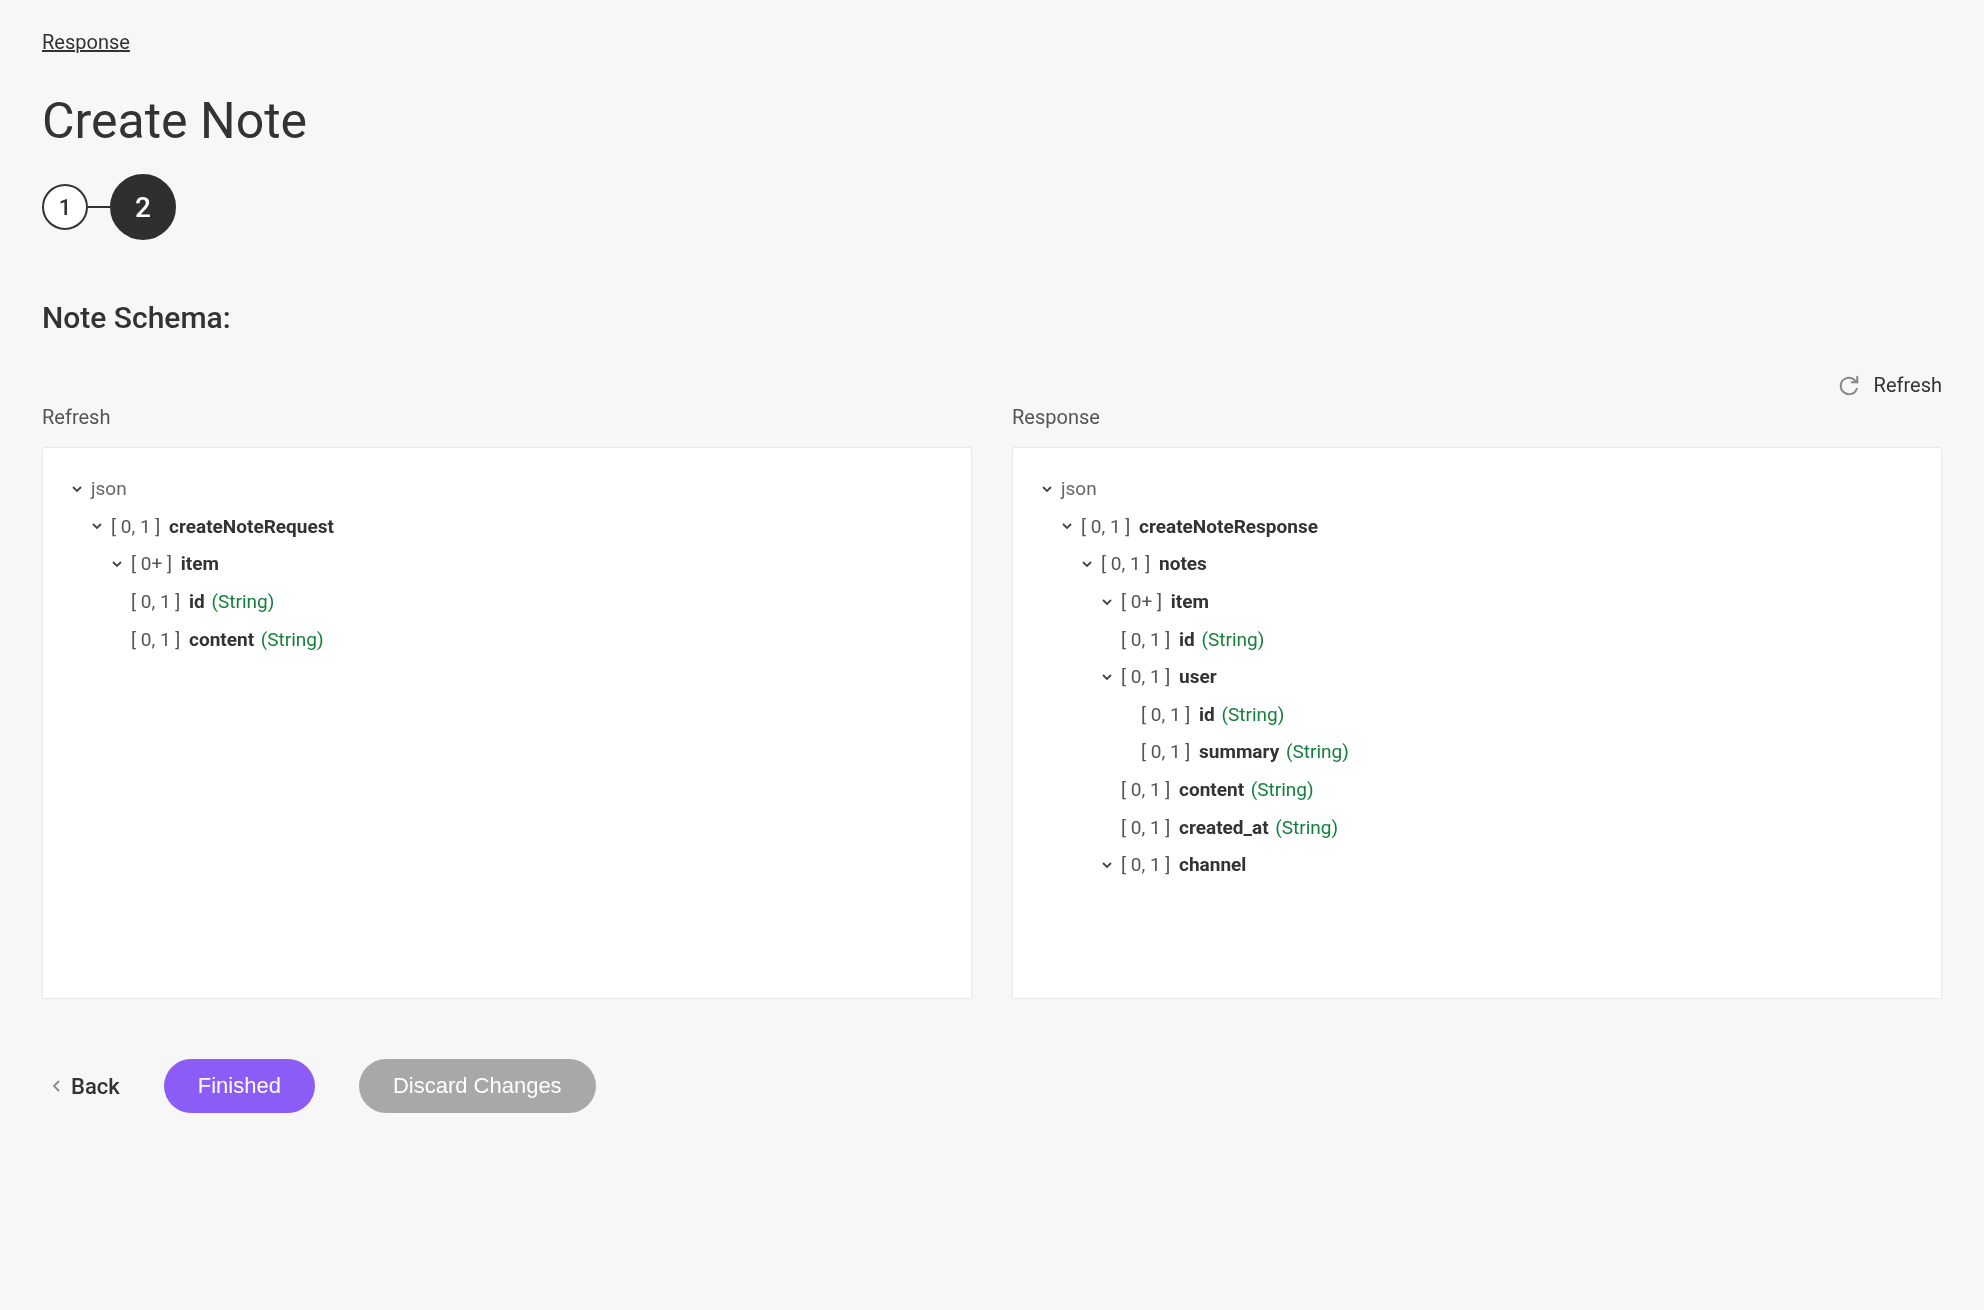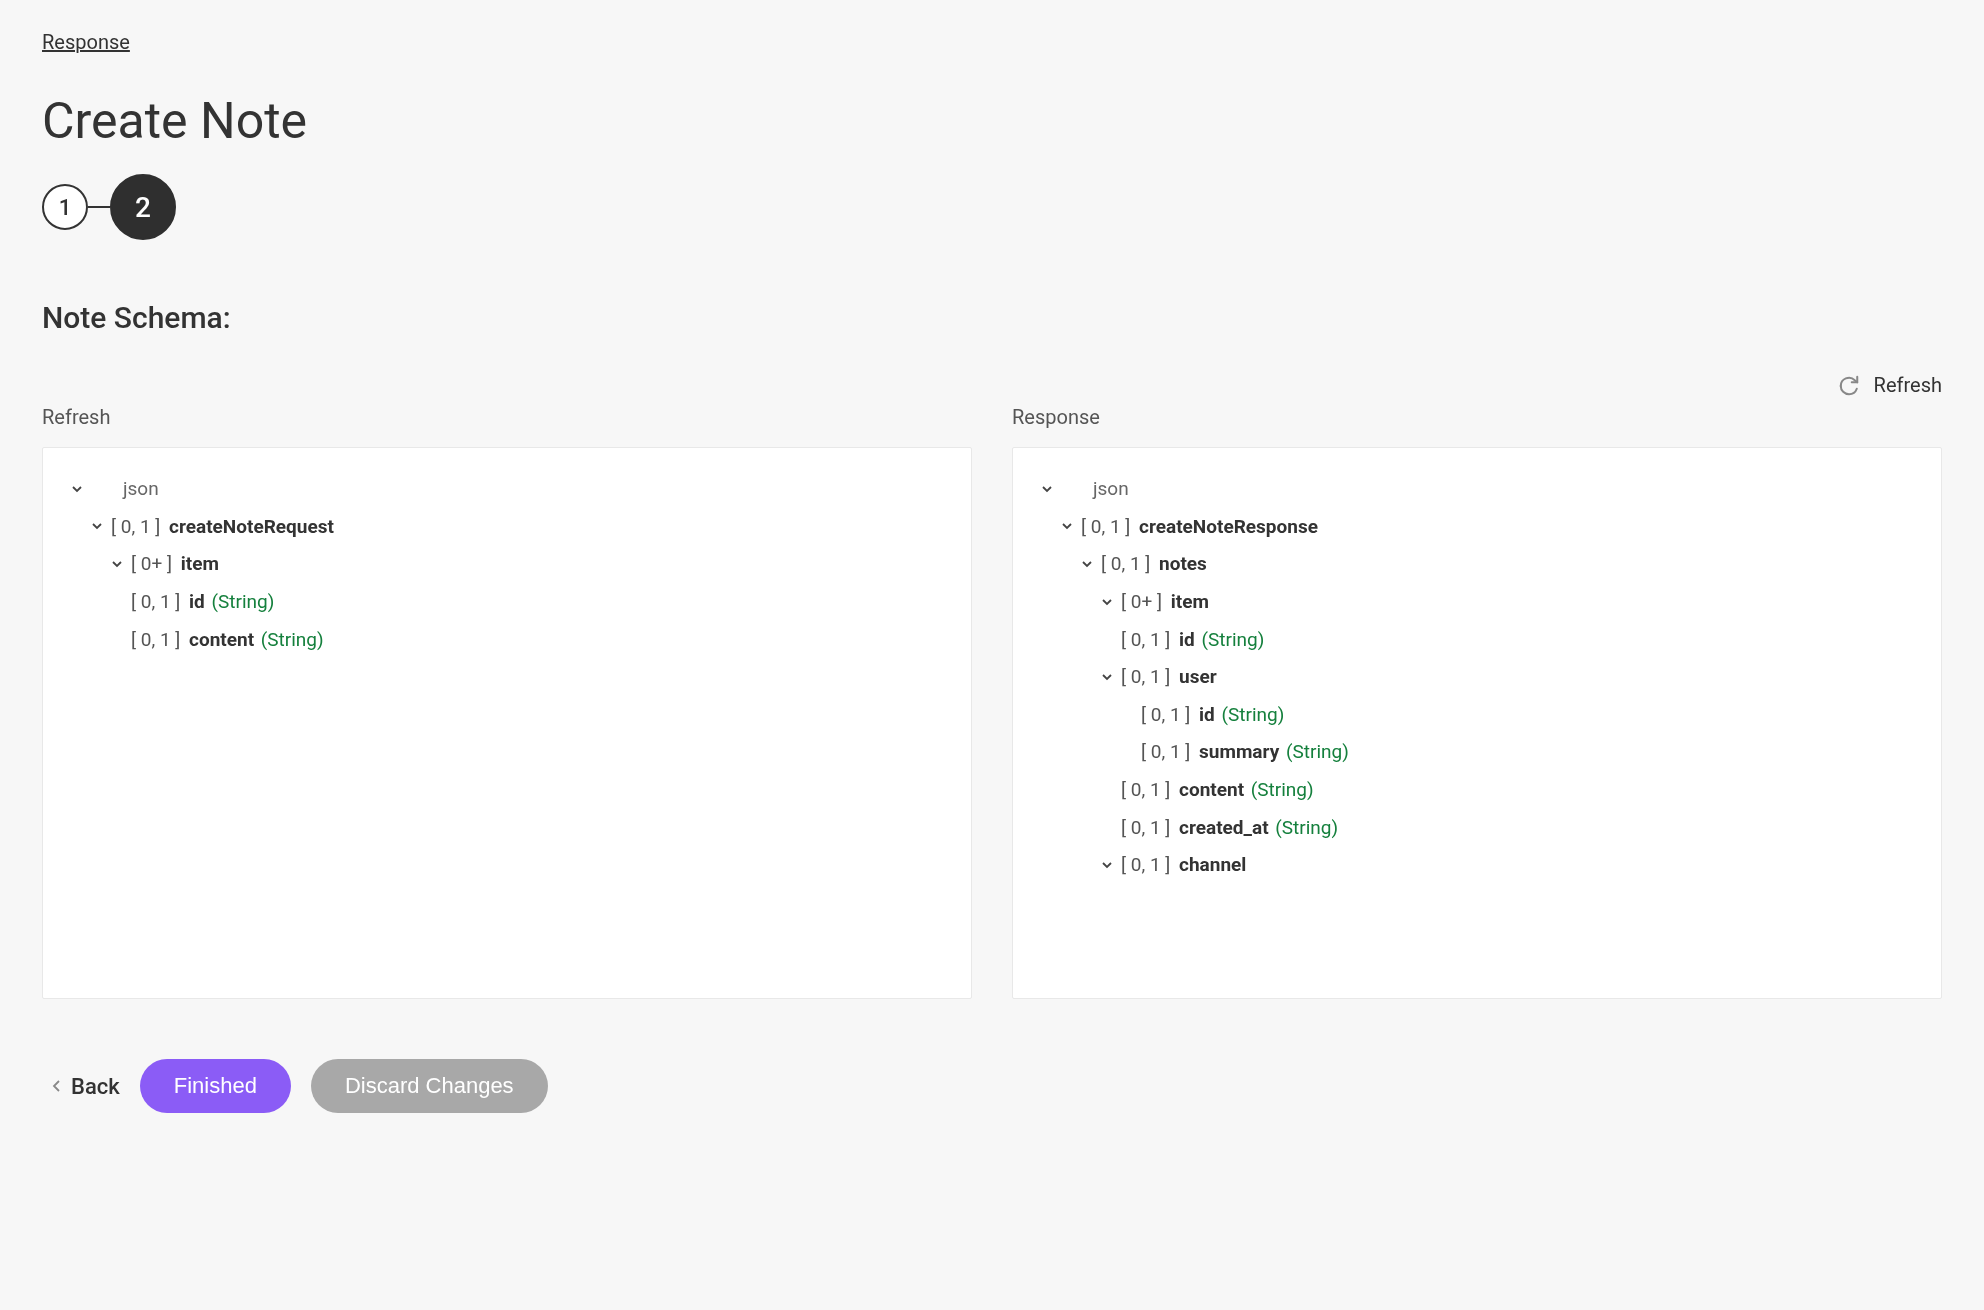--- a/index.html
+++ b/index.html
@@ -146,35 +146,35 @@
     .tree-name {
       font-weight: 700;
       color: #333;
     }
     
     .tree-type {
       color: #15803d;
       margin-left: 2px;
     }
     
-    .indent-0 { margin-left: 0px; gap: 32px; }
+    .indent-0 { margin-left: 0px; }
     .indent-1 { margin-left: 20px; }
     .indent-2 { margin-left: 40px; }
     .indent-3 { margin-left: 60px; }
     .indent-4 { margin-left: 80px; }
     
     .spacer-chevron {
       width: 24px;
       display: inline-block;
     }
     
     .footer-actions {
       display: flex;
       align-items: center;
-      gap: 20px;
+      gap: 44px;
       margin-top: 60px;
       padding-left: 10px;
     }
     
     .back-link {
       display: flex;
       align-items: center;
       gap: 10px;
       color: #333;
       font-size: 22px;

